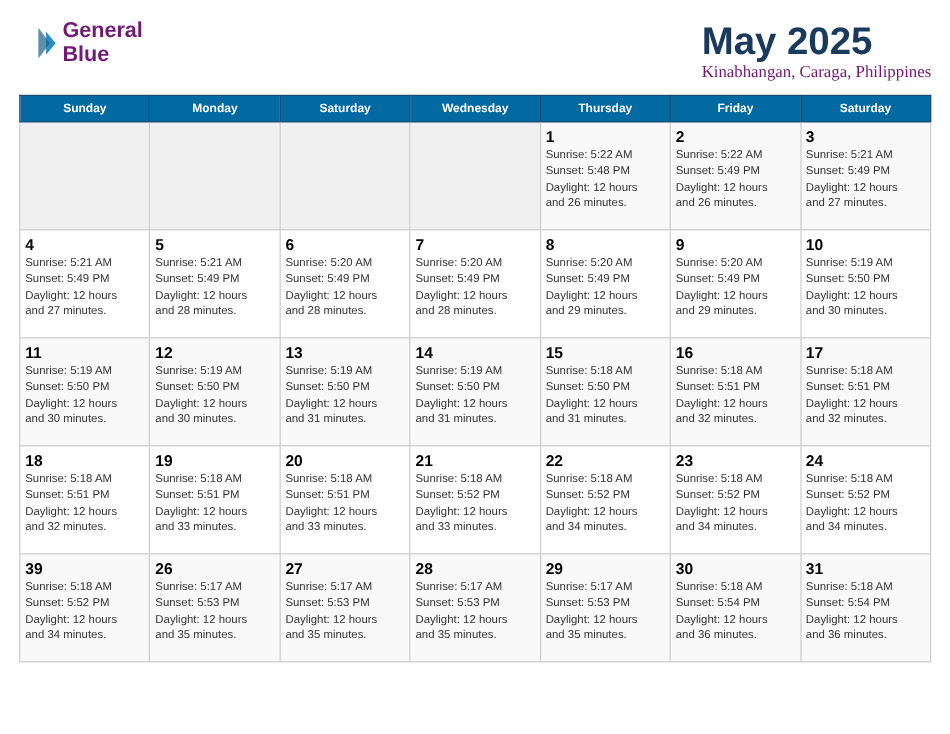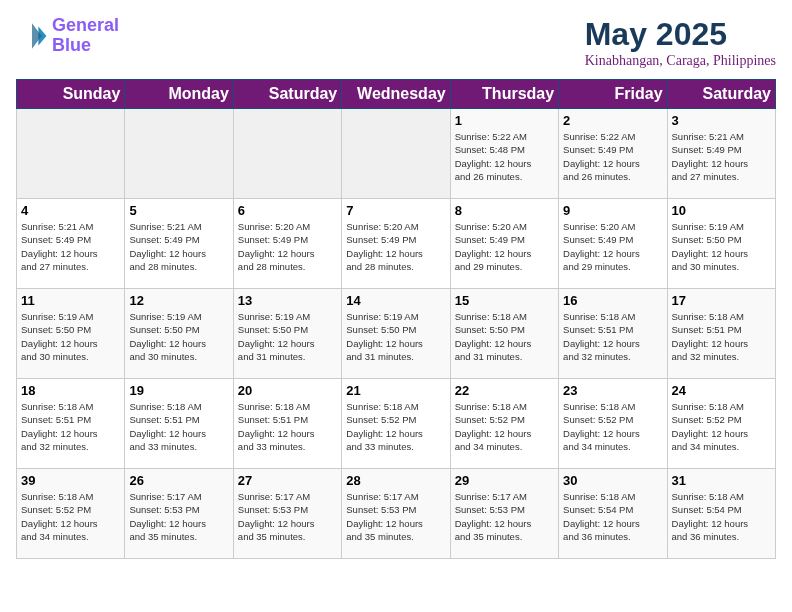--- a/index.html
+++ b/index.html
@@ -17,21 +17,21 @@
       margin-bottom: 10px;
     }
     .logo {
       display: flex;
       align-items: center;
       gap: 4px;
     }
     .logo-text {
       font-size: 18px;
       font-weight: bold;
-      color: #8b5cf6;
+      color: #701a75;
       line-height: 1.1;
     }
     .logo-text span {
       display: block;
     }
     .logo-icon {
       width: 32px;
       height: 32px;
     }
     .title-block {
@@ -46,25 +46,25 @@
       font-size: 14px;
       color: #701a75;
       font-family: Liberation Serif, serif;
     }
     table {
       width: 100%;
       border-collapse: collapse;
       font-size: 10.5px;
     }
     thead th {
-      background-color: #701a75;
+      background-color: #0369a1;
       color: white;
       padding: 5px 4px;
-      text-align: right;
-      font-size: 16px;
+      text-align: center;
+      font-size: 10px;
       font-weight: bold;
       border: 1px solid #1a4a76;
     }
     tbody td {
       border: 1px solid #ccc;
       vertical-align: top;
       padding: 4px;
       width: calc(100% / 7);
       min-height: 80px;
       height: 90px;

